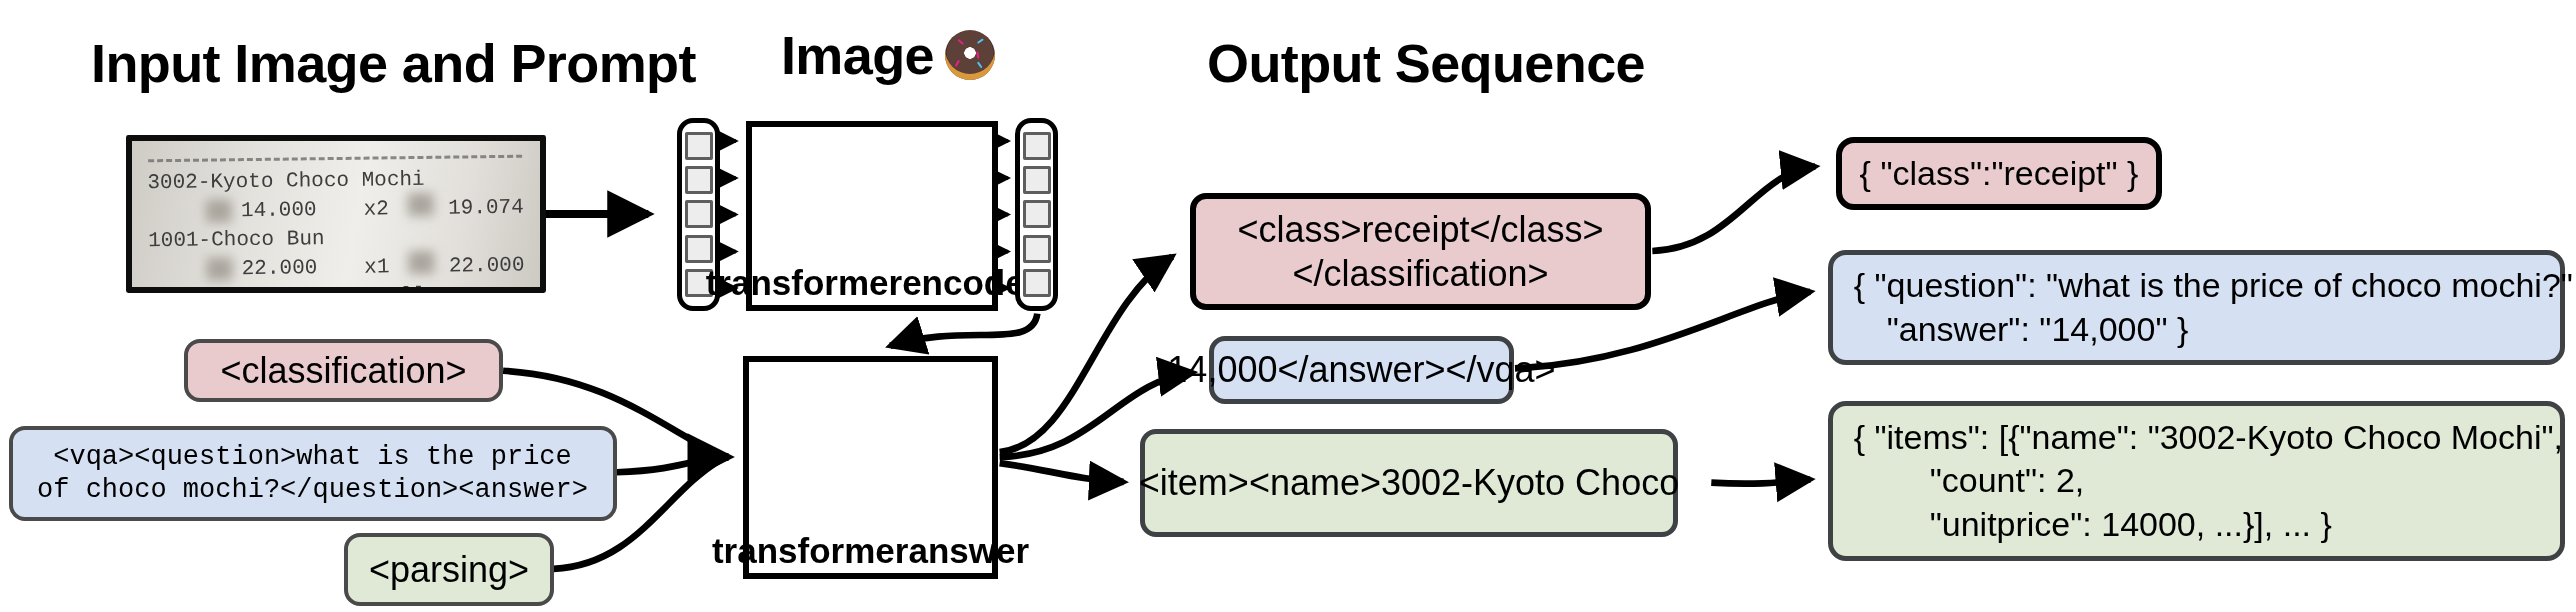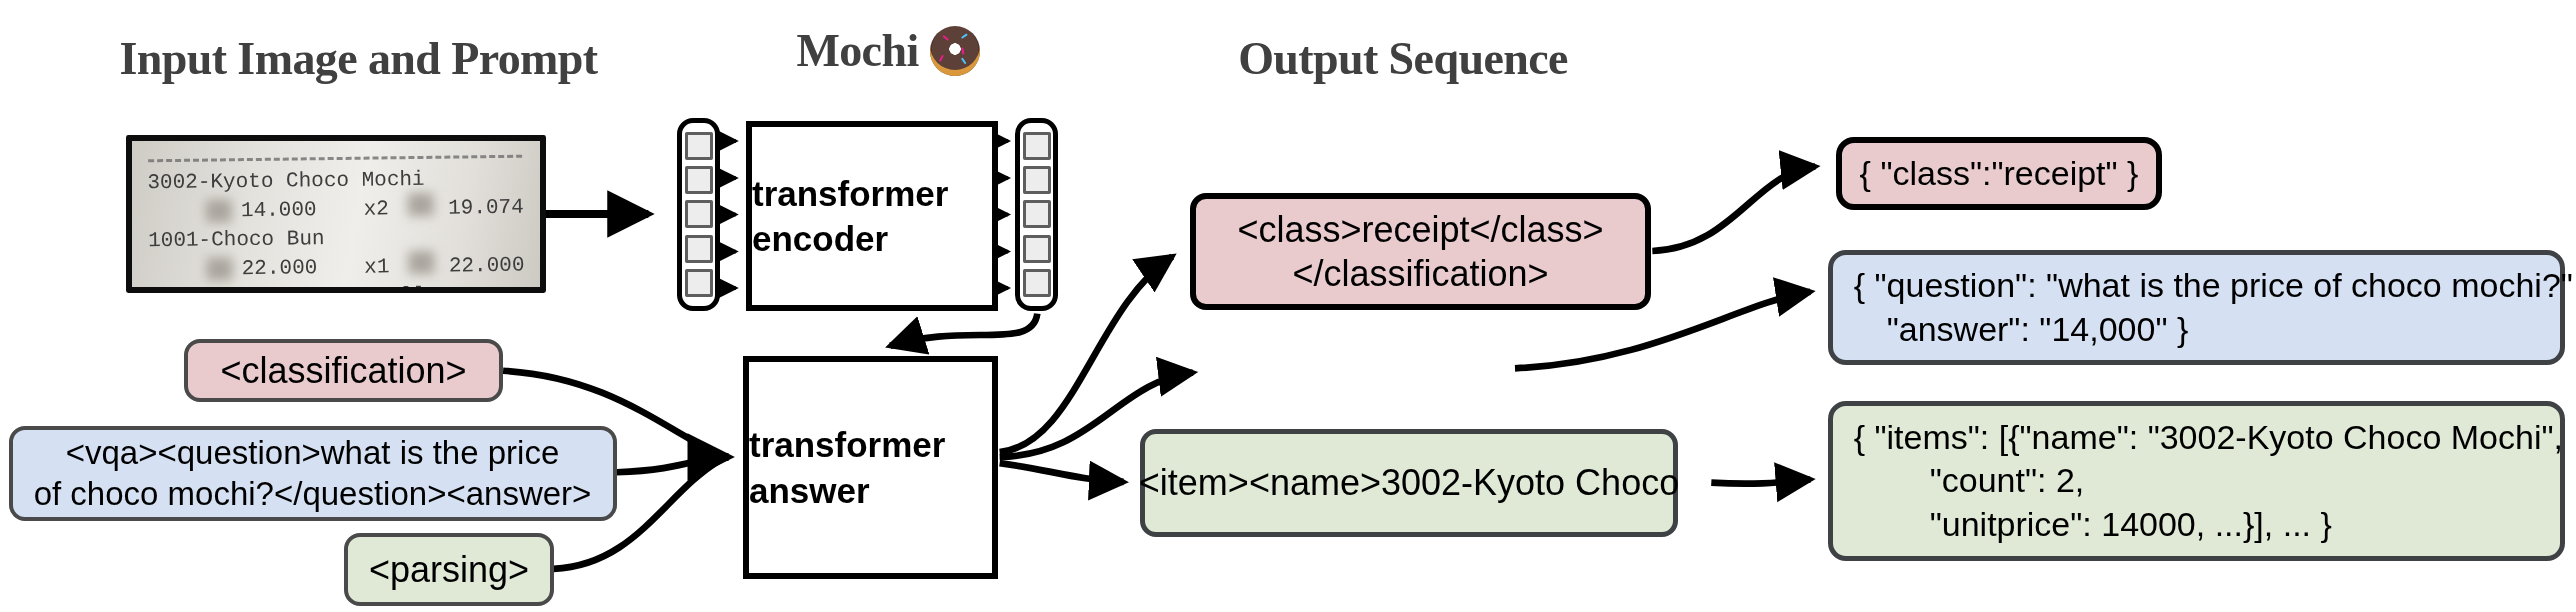--- a/index.html
+++ b/index.html
@@ -6,24 +6,23 @@
   #canvas{
     position:relative;
     width:2576px;height:612px;
     background:#ffffff;
     font-family:"Liberation Sans","DejaVu Sans",sans-serif;
     overflow:hidden;
   }
   .abs{position:absolute;}
   
   .col-title{
-    font-size:46px;font-weight:700;color:#404040;
+    font-size:54px;font-weight:700;color:#000000;
     text-align:center;white-space:nowrap;
     letter-spacing:-0.6px;
-    font-family:Liberation Serif, serif;
   }
   .donut-title{display:flex;align-items:center;justify-content:center;gap:11px;}
   .donut-icon{
     position:relative;width:50px;height:50px;border-radius:50%;
     background:radial-gradient(circle at 50% 46%,
       #ffffff 0 15%,
       #5d4037 16% 62%,
       #4e342e 63% 74%,
       #e8a33d 75% 100%);
     box-shadow:inset 0 -6px 0 rgba(232,163,61,.9);
@@ -52,21 +51,21 @@
   .r-amount{padding-left:58px;}
   .r-qty{margin-left:47px;}
   .r-total{margin-left:auto;margin-right:4.9px;}
   .blurpatch{
     display:inline-block;width:25.5px;height:23px;margin-right:9.7px;
     background:#aaa69e;filter:blur(5.5px);flex:none;
   }
   
   .block{
     border:6px solid #000;background:#fff;box-sizing:border-box;
-    display:flex;flex-direction:column;align-items:flex-start;justify-content:center;
+    display:flex;flex-direction:row;align-items:flex-end;justify-content:center;
     font-weight:700;font-size:35px;line-height:1.3;color:#000;text-align:center;
   }
   .tokenstrip{
     border:5.5px solid #000;border-radius:16px;background:#fff;box-sizing:border-box;
     display:flex;flex-direction:column;align-items:center;justify-content:space-evenly;
     padding:2.4px 0;
   }
   .token{
     width:28px;height:28px;background:#ededed;border:3px solid #5e5e5e;
     border-radius:1.8px;box-sizing:border-box;
@@ -133,21 +132,21 @@
 
       <path d="M2718,413 C2852,408 2886,284 2986,274" stroke-width="11" marker-end="url(#ah)"></path>
       <path d="M2492,606 C2720,596 2860,498 2978,480" stroke-width="11" marker-end="url(#ah)"></path>
       <path d="M2815,794 C2900,799 2940,792 2978,789" stroke-width="11" marker-end="url(#ah)"></path>
     </g>
   </svg>
 
   <div class="abs col-title" style="left:91px;top:32px;width:535px;">Input Image and Prompt</div>
 
   <div class="abs col-title donut-title" style="left:736px;top:24px;width:304px;">
-    <span>Mochi</span>
+    <span>Image</span>
     <span class="donut-icon">
       <i class="sprinkle s1"></i>
         <i class="sprinkle s2"></i>
         <i class="sprinkle s3"></i>
         <i class="sprinkle s4"></i>
         <i class="sprinkle s5"></i>
     </span>
   </div>
 
   <div class="abs col-title" style="left:1207px;top:32px;width:392px;">Output Sequence</div>
@@ -205,34 +204,37 @@
 
   <div class="abs block" style="left:743px;top:356px;width:255px;height:223px;">
     <span>transformer</span>
     <span>answer</span>
   </div>
 
   <div class="abs tagbox fill-pink bd-gray" style="left:184px;top:339px;width:319px;height:63px;">
     <span>&lt;classification&gt;</span>
   </div>
 
-  <div class="abs tagbox fill-blue bd-gray" style="left:8.5px;top:426px;width:608px;height:95px;font-size:33px;">
+  <div class="abs tagbox fill-blue bd-gray" style="left:8.5px;top:426px;width:608px;height:95px;font-size:27px;font-family:Liberation Mono, monospace;">
     <span>&lt;vqa&gt;&lt;question&gt;what is the price</span>
     <span>of choco mochi?&lt;/question&gt;&lt;answer&gt;</span>
   </div>
 
   <div class="abs tagbox fill-green bd-gray" style="left:344px;top:533px;width:210px;height:73px;">
     <span>&lt;parsing&gt;</span>
   </div>
 
   <div class="abs tagbox fill-pink bd-black" style="left:1190px;top:193px;width:461px;height:117px;">
     <span>&lt;class&gt;receipt&lt;/class&gt;</span>
     <span>&lt;/classification&gt;</span>
   </div>
 
+  <div class="abs tagbox fill-blue bd-dark" style="left:1209px;top:336px;width:305px;height:68px;">
+    <span>14,000&lt;/answer&gt;&lt;/vqa&gt;</span>
+  </div>
 
   <div class="abs tagbox fill-green bd-dark" style="left:1140px;top:429px;width:538px;height:108px;">
     <span>&lt;item&gt;&lt;name&gt;3002-Kyoto Choco</span>
   </div>
 
   <div class="abs jsonbox fill-pink bd-black" style="left:1836px;top:137px;width:326px;height:73px;align-items:center;">
     <span>{ "class":"receipt" }</span>
   </div>
 
   <div class="abs jsonbox fill-blue bd-dark" style="left:1828px;top:250px;width:737px;height:115px;">

